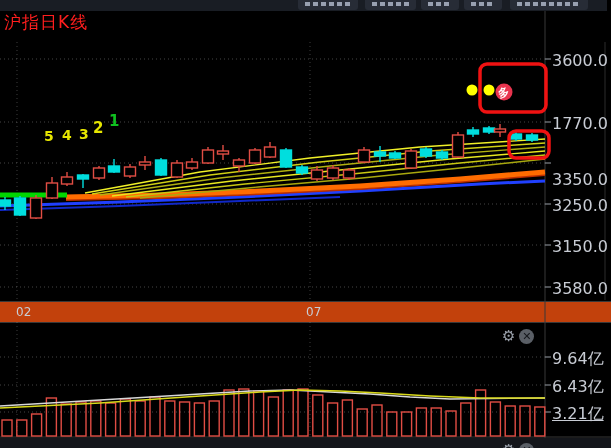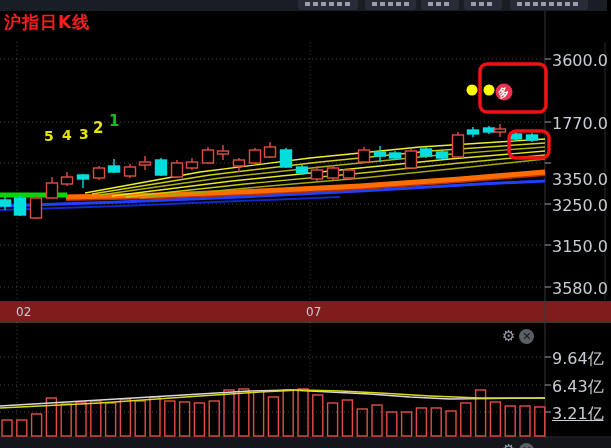--- a/index.html
+++ b/index.html
@@ -5,24 +5,24 @@
   html,body{margin:0;padding:0;background:#000;}
   #screen{position:relative;width:611px;height:448px;background:#000;overflow:hidden;
           font-family:"DejaVu Sans","Liberation Sans",sans-serif;}
   
   #top-bar{position:absolute;left:0;top:0;width:607px;height:11px;background:#191d24;}
   .top-btn{position:absolute;top:0;height:10px;background:#272c36;border-radius:0 0 3px 3px;}
   .top-btn .clip-txt{height:4px;margin:2px 7px 0 7px;
      background:repeating-linear-gradient(90deg,#98a0b0 0 5px,rgba(0,0,0,0) 5px 8px);}
   #top-bar-end{position:absolute;left:607px;top:0;width:4px;height:11px;background:#000;}
   
-  #chart-title{position:absolute;left:4px;top:11px;font-size:17px;font-weight:bold;color:#ff1e1e;
+  #chart-title{position:absolute;left:4px;top:11px;font-size:17px;font-weight:normal;color:#ff1e1e;
      letter-spacing:1px;}
   
-  #x-strip{position:absolute;left:0;top:301px;width:611px;height:20px;background:#7f1d1d;
+  #x-strip{position:absolute;left:0;top:301px;width:611px;height:20px;background:#c2410c;
      border-top:1px solid #383838;border-bottom:1px solid #383838;}
   .x-label{position:absolute;top:3px;font-size:12px;color:#c8ccd4;}
   
   .y-label{position:absolute;left:550px;font-size:16px;color:#c8ccd4;white-space:nowrap;}
   .wave-label{position:absolute;font-weight:bold;text-shadow:0 0 1px #000;}
   
   #chart{position:absolute;left:0;top:0;}
   
   .pane-icons{position:absolute;display:flex;gap:4px;align-items:center;}
   #vol-icons{left:502px;top:329px;}

